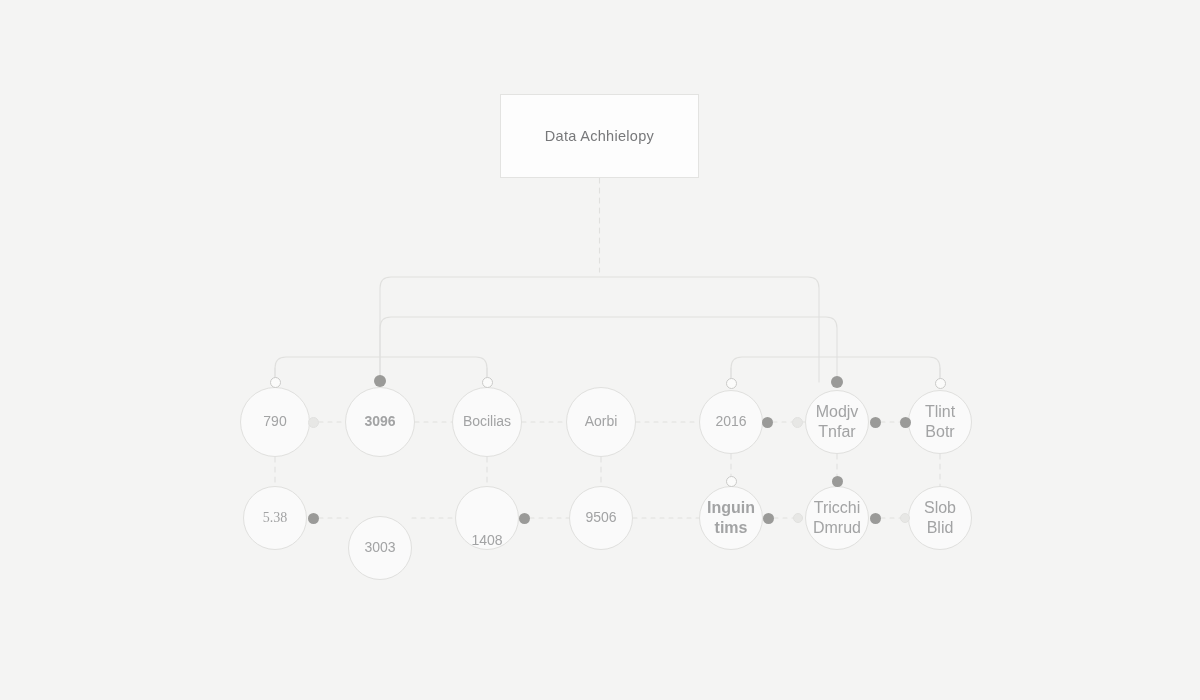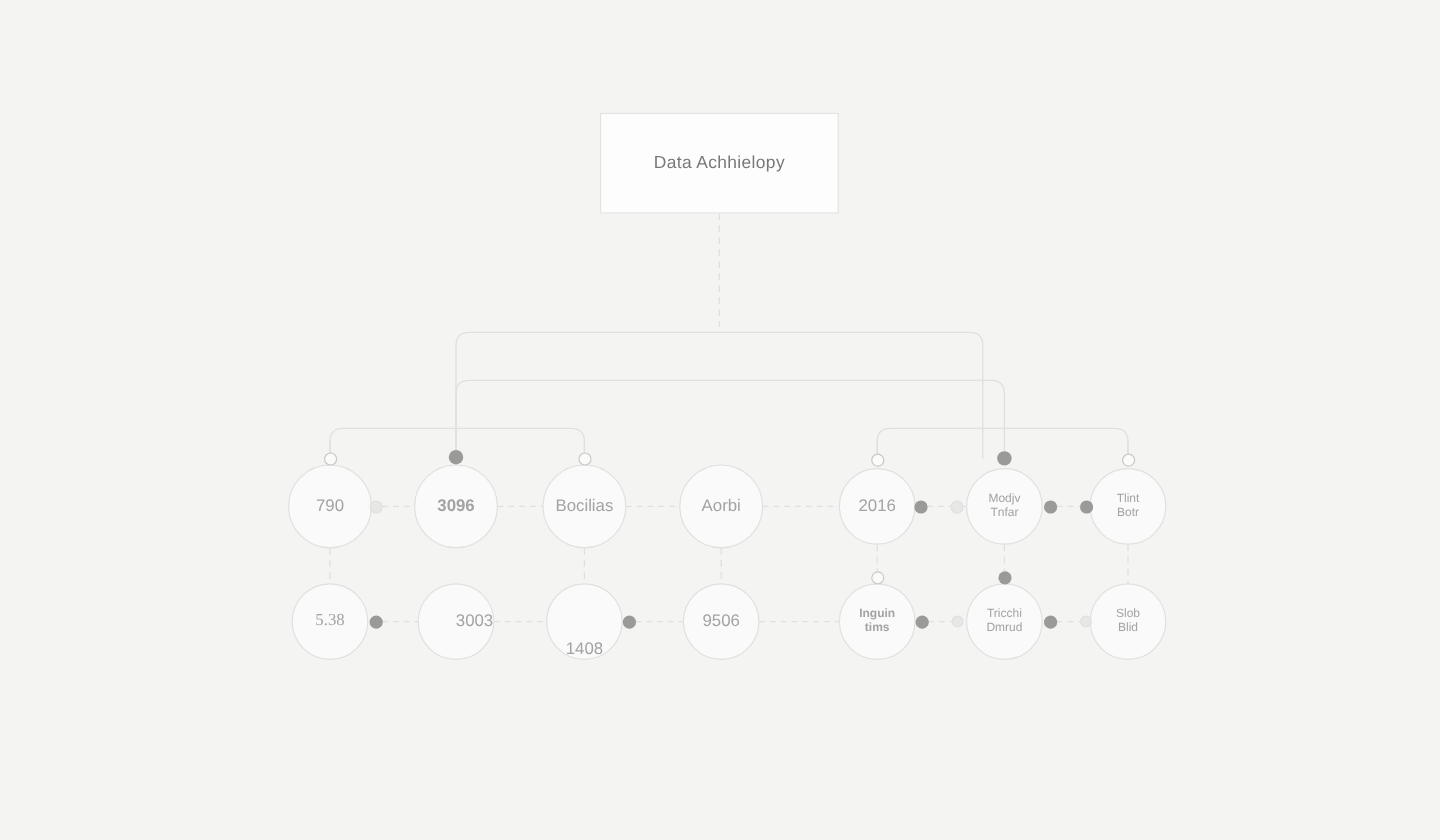--- a/index.html
+++ b/index.html
@@ -67,21 +67,21 @@
     justify-content: center;
     line-height: 1.25;
   }
   .node-label {
     font-size: 14px;
     color: #a2a3a4;
     text-align: center;
     white-space: nowrap;
     filter: blur(0.45px);
   }
-  .node-label.l2 { font-size: 10px; text-align: center; }
+  .node-label.l2 { font-size: 16px; text-align: center; }
 
   
   .dot {
     position: absolute;
     border-radius: 50%;
     box-sizing: border-box;
   }
   .dot-filled {
     background: #9a9a98;
     filter: blur(0.3px);
@@ -181,21 +181,21 @@
         <div class="node-label l2">Modjv</div>
         <div class="node-label l2">Tnfar</div>
       </div>
       <div class="node" style="left: 908px; top: 390px; width: 64px; height: 64px;">
         <div class="node-label l2">Tlint</div>
         <div class="node-label l2">Botr</div>
       </div>
       <div class="node" style="left: 243px; top: 486px; width: 64px; height: 64px; font-family: Liberation Serif, serif;">
         <div class="node-label">5.38</div>
       </div>
-      <div class="node" style="left: 348px; top: 486px; width: 64px; height: 64px; align-items: flex-end;">
+      <div class="node" style="left: 348px; top: 516px; width: 64px; height: 64px;">
         <div class="node-label">3003</div>
       </div>
       <div class="node" style="left: 455px; top: 486px; width: 64px; height: 64px; justify-content: flex-end;">
         <div class="node-label">1408</div>
       </div>
       <div class="node" style="left: 569px; top: 486px; width: 64px; height: 64px;">
         <div class="node-label">9506</div>
       </div>
       <div class="node" style="left: 699px; top: 486px; width: 64px; height: 64px; font-weight: bold;">
         <div class="node-label l2">Inguin</div>

